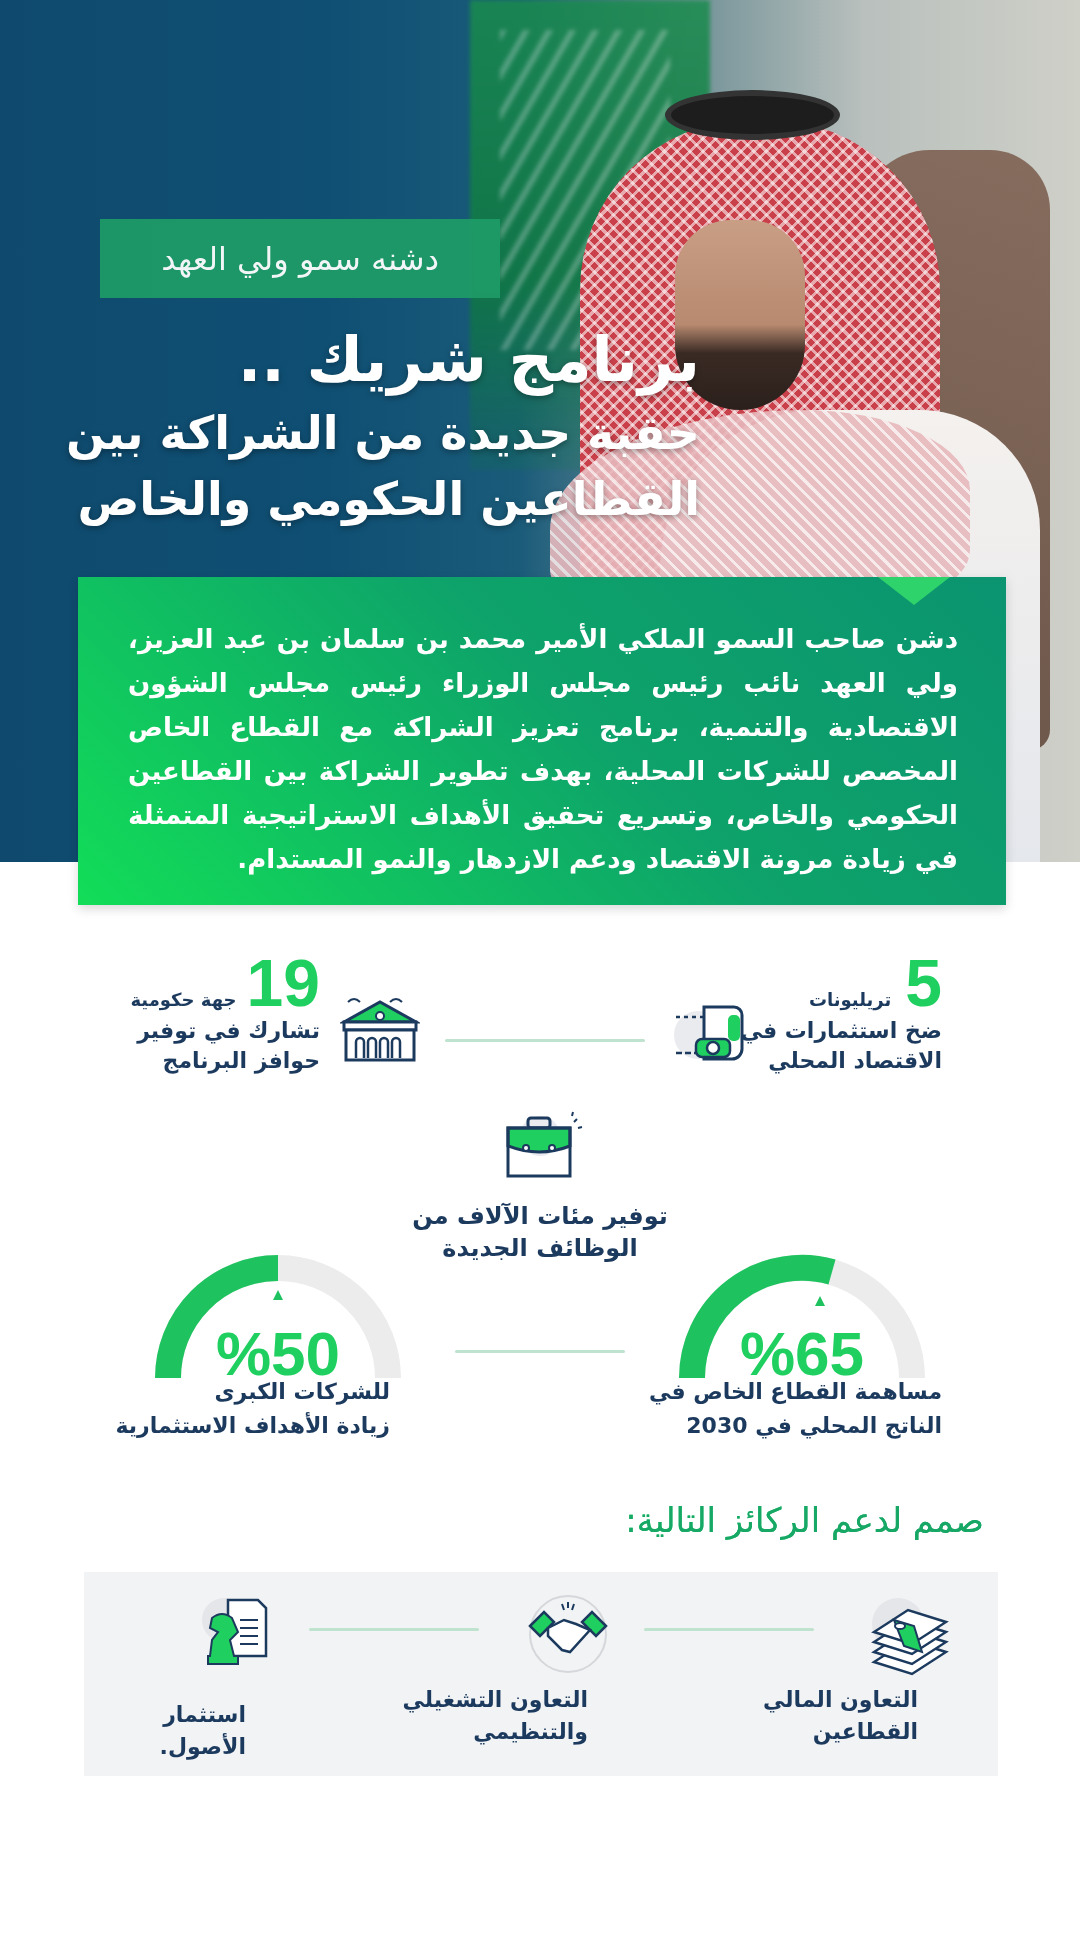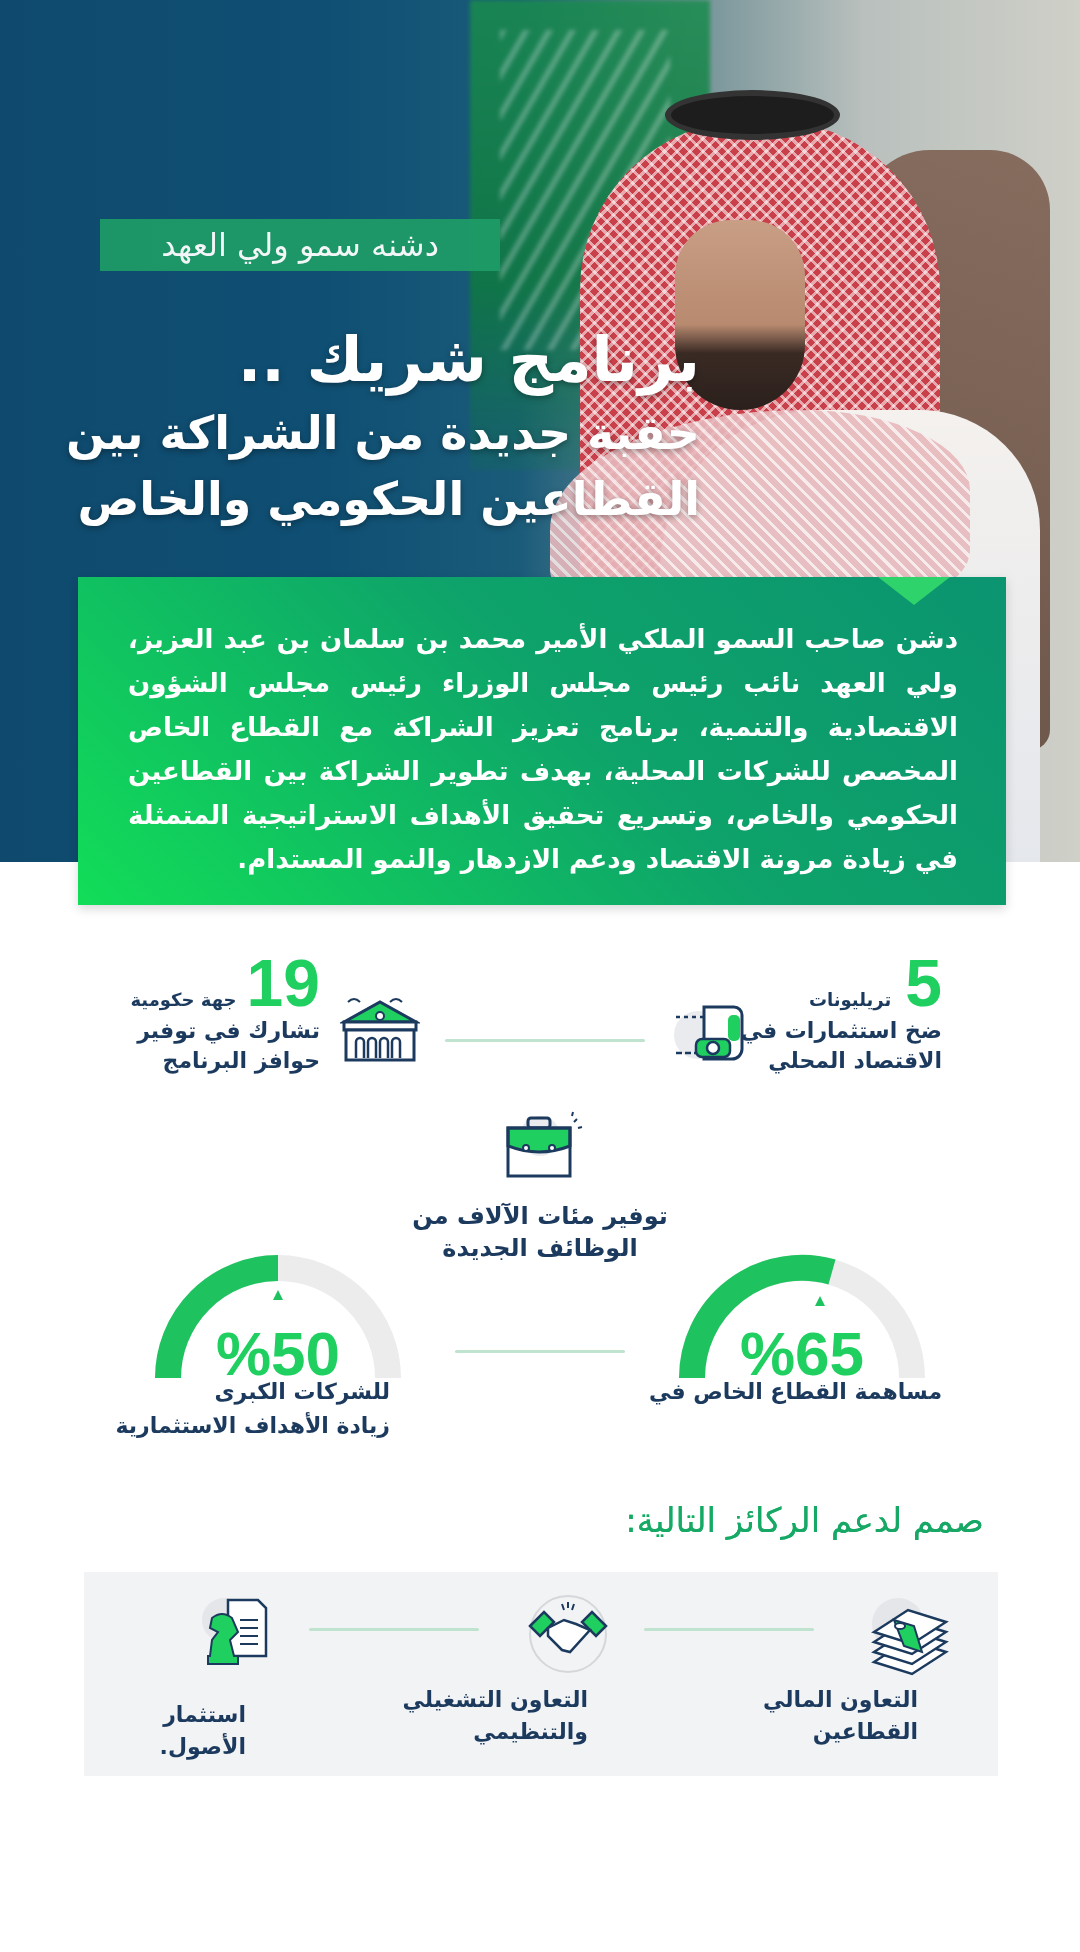--- a/index.html
+++ b/index.html
@@ -55,21 +55,21 @@
   .person .drape {
     position: absolute; left: 10px; top: 330px; width: 420px; height: 200px;
     border-radius: 60% 40% 30% 20%;
     background:
       repeating-linear-gradient(45deg, rgba(255,255,255,.7) 0 3px, transparent 3px 9px),
       #e7b9bd;
     opacity: .9;
   }
 
   .subtitle-tag {
-    position: absolute; right: 580px; top: 219px; width: 400px; height: 52px;
+    position: absolute; right: 580px; top: 219px; width: 400px; height: 79px;
     background: #1e9b67; opacity: .95;
     display: flex; align-items: center; justify-content: center;
     color: #ffffff; font-size: 32px; font-weight: normal;
   }
   .hero-title {
     position: absolute; right: 380px; top: 320px; width: 640px;
     color: #ffffff; text-align: right; font-weight: bold;
     text-shadow: 0 2px 6px rgba(0,0,0,0.35);
   }
   .hero-title .line1 { font-size: 62px; line-height: 80px; }
@@ -220,20 +220,21 @@
 <div class="gauge" style="left:672px; top:1238px;">
   <svg width="260" height="150" viewBox="0 0 260 150">
     <path d="M20 140 A110 110 0 0 1 240 140" fill="none" stroke="#ececec" stroke-width="26"></path>
     <path d="M20 140 A110 110 0 0 1 160 34" fill="none" stroke="#1ec35f" stroke-width="26"></path>
     <polygon points="148,58 143,68 153,68" fill="#1ec35f"></polygon>
   </svg>
   <div class="value">%65</div>
 </div>
 <div class="gauge-label" style="right:138px; top:1375px; width:300px;">
   <div>مساهمة القطاع الخاص في</div>
+  <div>الناتج المحلي في 2030</div>
 </div>
 
 <div class="connector" style="left:455px; top:1350px; width:170px;"></div>
 
 <div class="gauge" style="left:148px; top:1238px;">
   <svg width="260" height="150" viewBox="0 0 260 150">
     <path d="M20 140 A110 110 0 0 1 240 140" fill="none" stroke="#ececec" stroke-width="26"></path>
     <path d="M20 140 A110 110 0 0 1 130 30" fill="none" stroke="#1ec35f" stroke-width="26"></path>
     <polygon points="130,52 125,62 135,62" fill="#1ec35f"></polygon>
   </svg>

